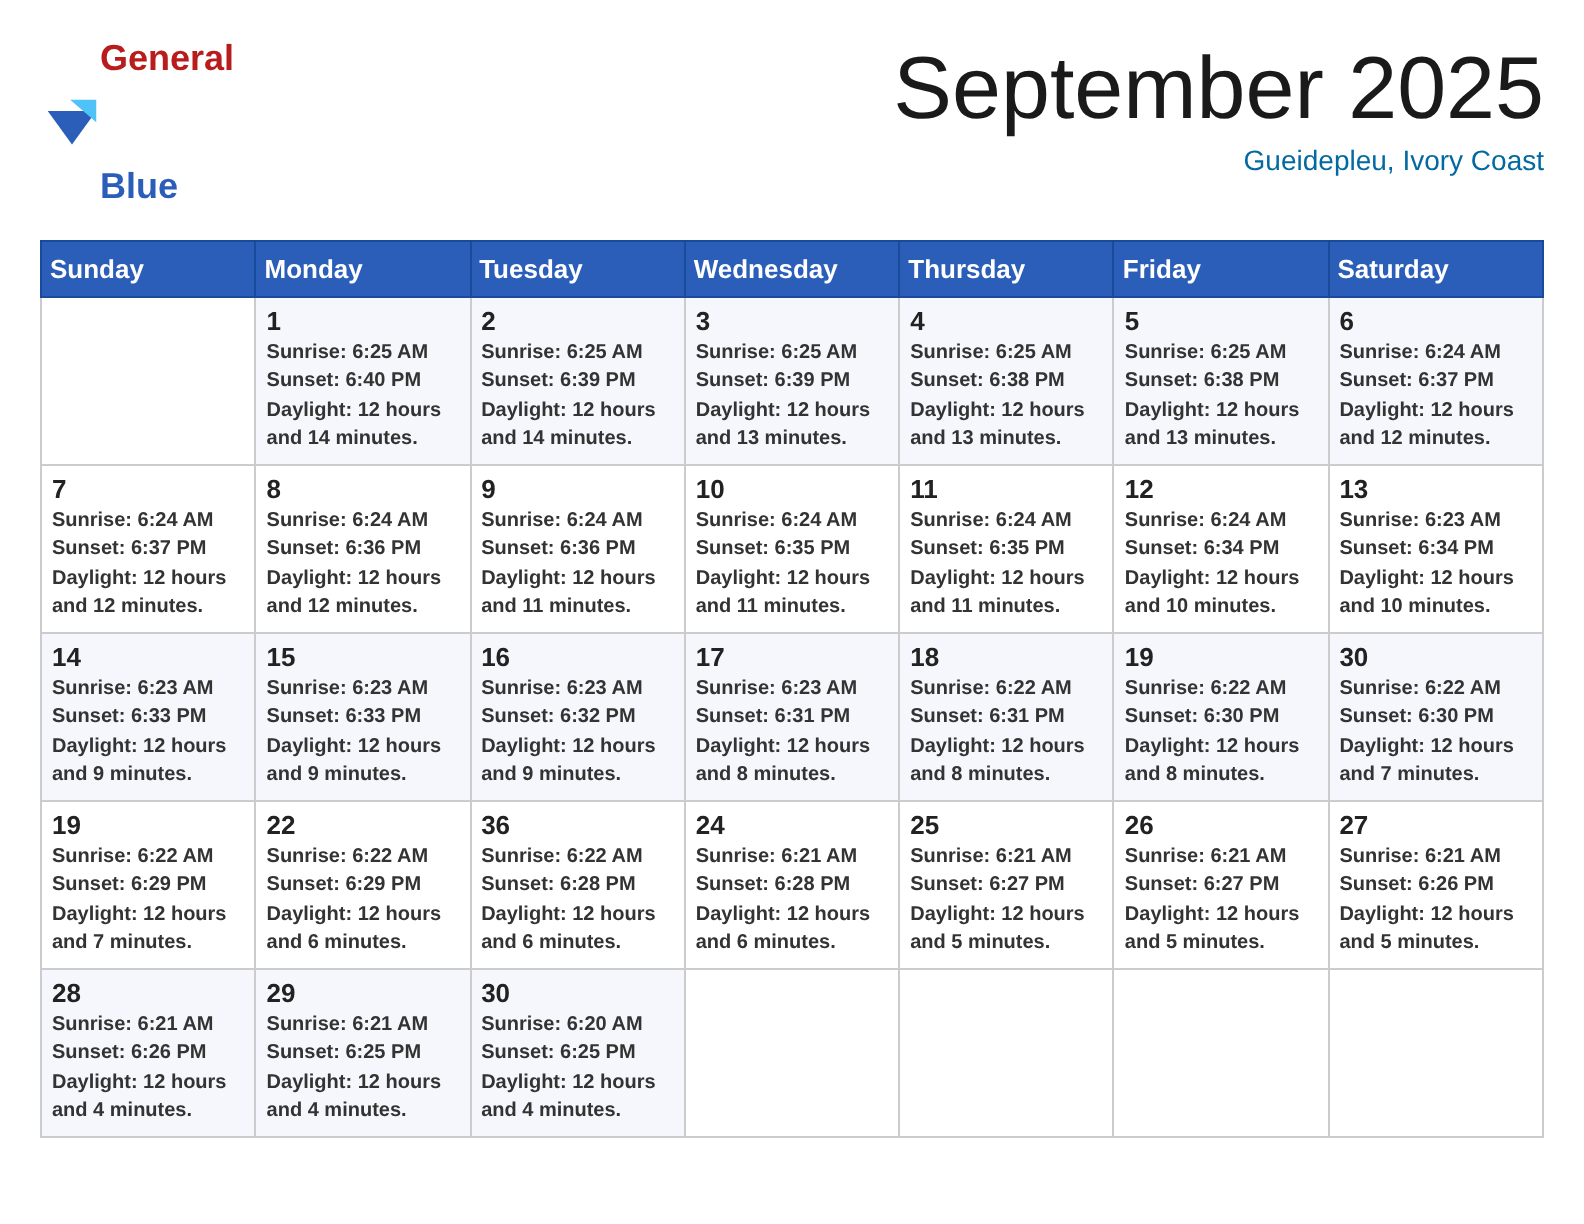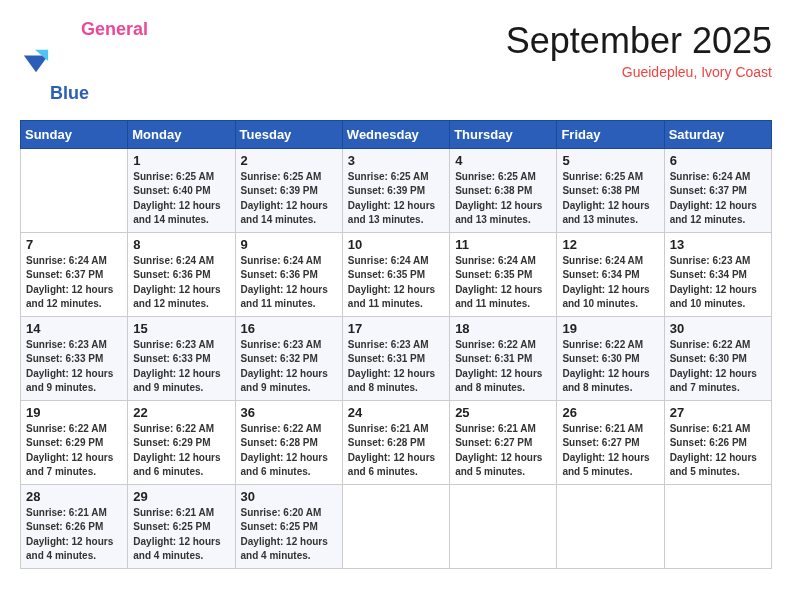--- a/index.html
+++ b/index.html
@@ -22,28 +22,28 @@
     }
     .logo-arrow {
       width: 28px;
       height: 28px;
       margin-left: 2px;
     }
     .title-block {
       text-align: right;
     }
     .month-title {
-      font-size: 36px;
+      font-size: 44px;
       font-weight: normal;
       color: #1a1a1a;
       text-align: center;
     }
     .subtitle {
       font-size: 14px;
-      color: #ef4444;
+      color: #0369a1;
       margin-top: 2px;
     }
     table {
       width: 100%;
       border-collapse: collapse;
       table-layout: fixed;
     }
     thead tr th {
       background: #2a5eb8;
       color: #fff;
@@ -84,21 +84,21 @@
 </head>
 <body>
 
 <div class="header">
   <div class="logo">
     <svg class="logo-arrow" viewBox="0 0 30 30" xmlns="http://www.w3.org/2000/svg">
       <polygon points="2,8 28,8 15,26" fill="#2a5eb8"></polygon>
       <polygon points="14,2 28,2 28,14" fill="#4fc3f7"></polygon>
     </svg>
     <div>
-      <div style="font-size:18px;font-weight:bold;color:#ec4899;line-height:1.1;margin-left:31px;">General</div>
+      <div style="font-size:18px;font-weight:bold;color:#b91c1c;line-height:1.1;">General</div>
       <div style="font-size:18px;font-weight:bold;color:#2a5eb8;line-height:1.1;margin-top:44px;">Blue</div>
     </div>
   </div>
   <div class="title-block">
     <div class="month-title">September 2025</div>
     <div class="subtitle">Gueidepleu, Ivory Coast</div>
   </div>
 </div>
 
 <table>

